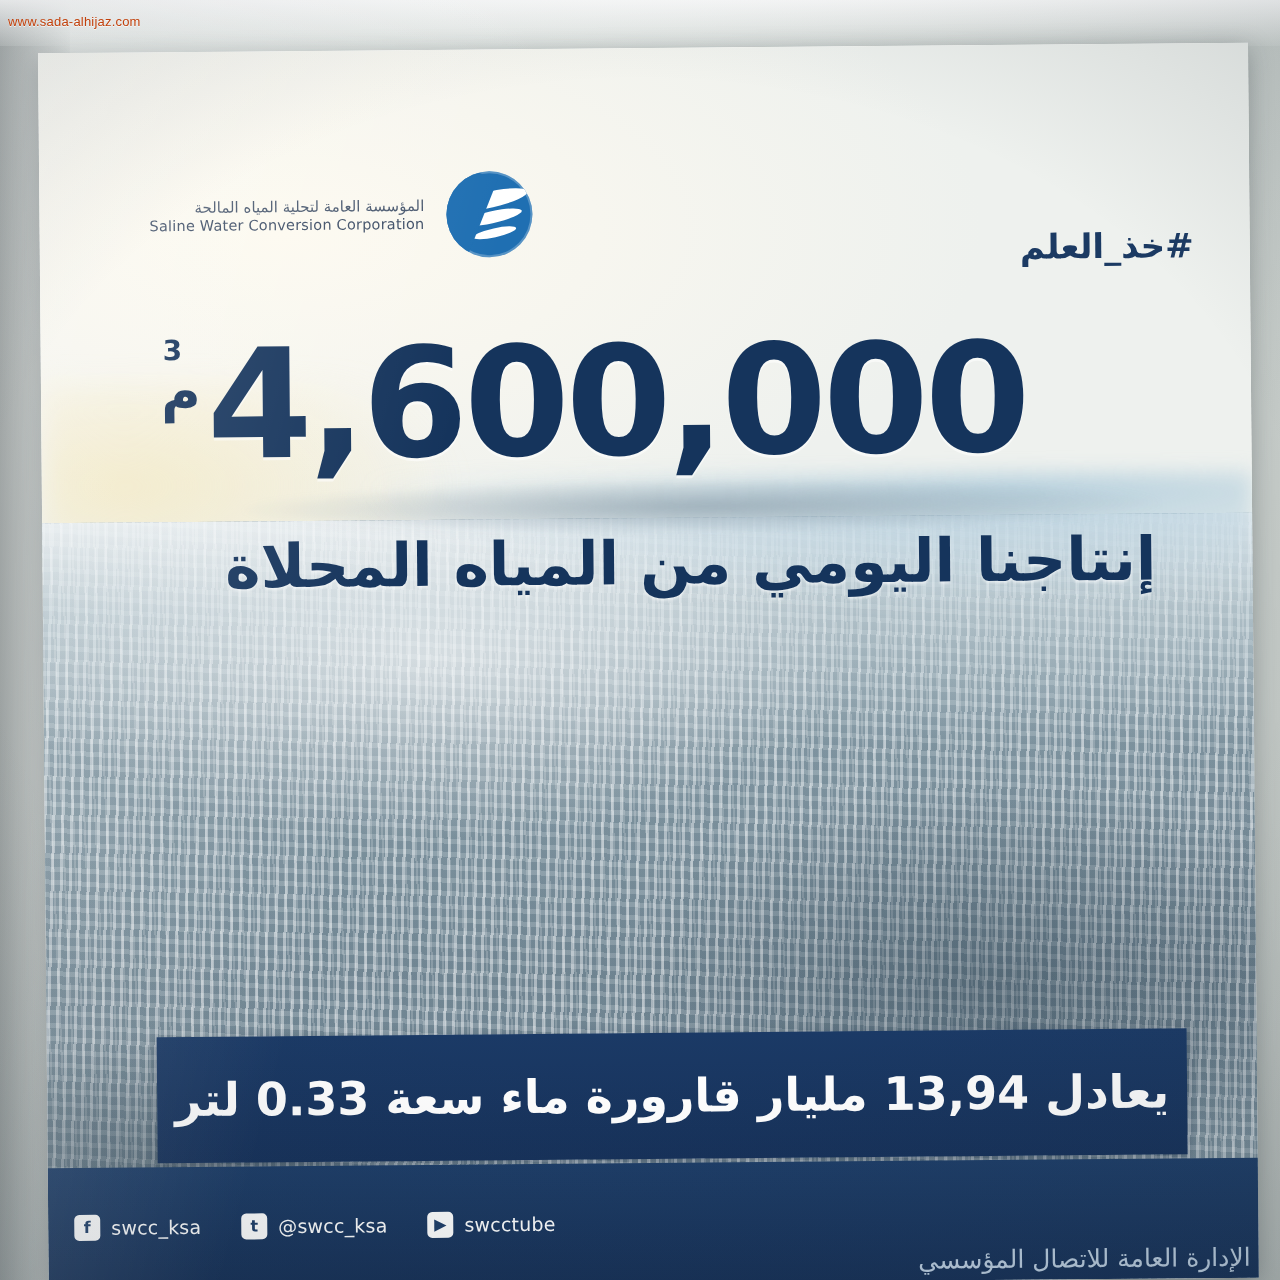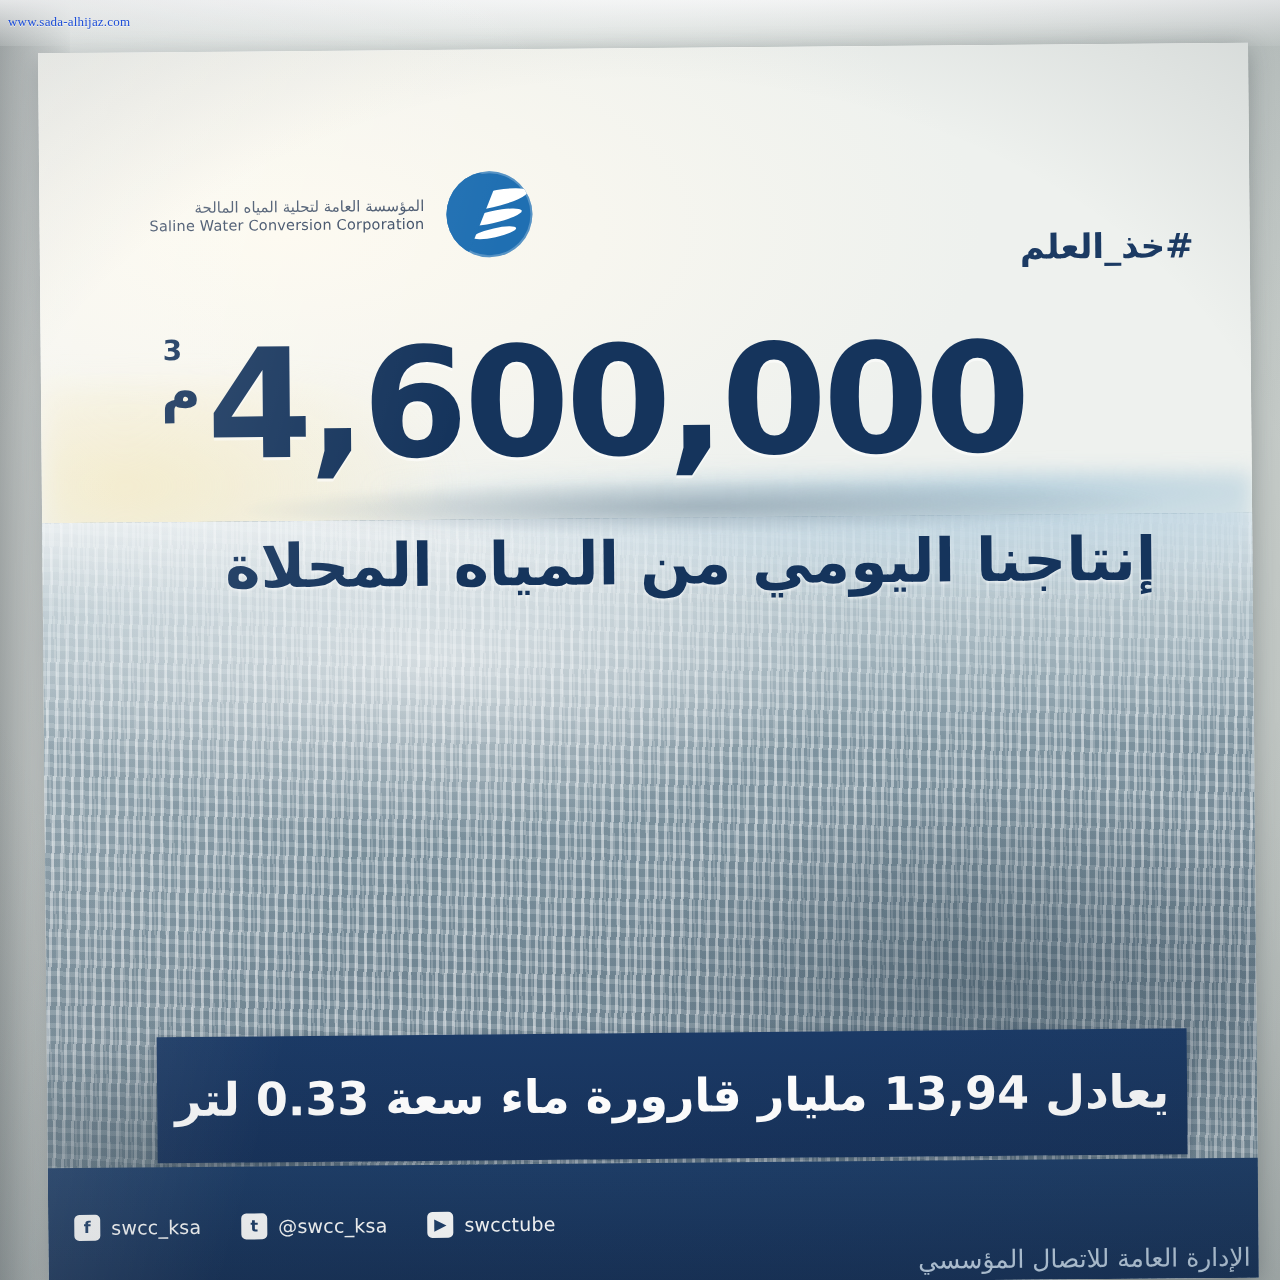--- a/index.html
+++ b/index.html
@@ -268,22 +268,22 @@
     font-size: 25px;
     opacity: .9;
     white-space: nowrap;
   }
 
   
   .watermark {
     position: absolute;
     left: 8px; top: 14px;
     font-size: 13px;
-    color: #1d4ed8;
-    font-family: Liberation Serif, serif;
+    color: #c2410c;
+    font-family: Liberation Sans, sans-serif;
     letter-spacing: .2px;
     z-index: 40;
     text-shadow: 0 1px 0 rgba(255,255,255,0.7);
   }
 
   
   .sheen {
     position: absolute;
     inset: 0;
     pointer-events: none;

